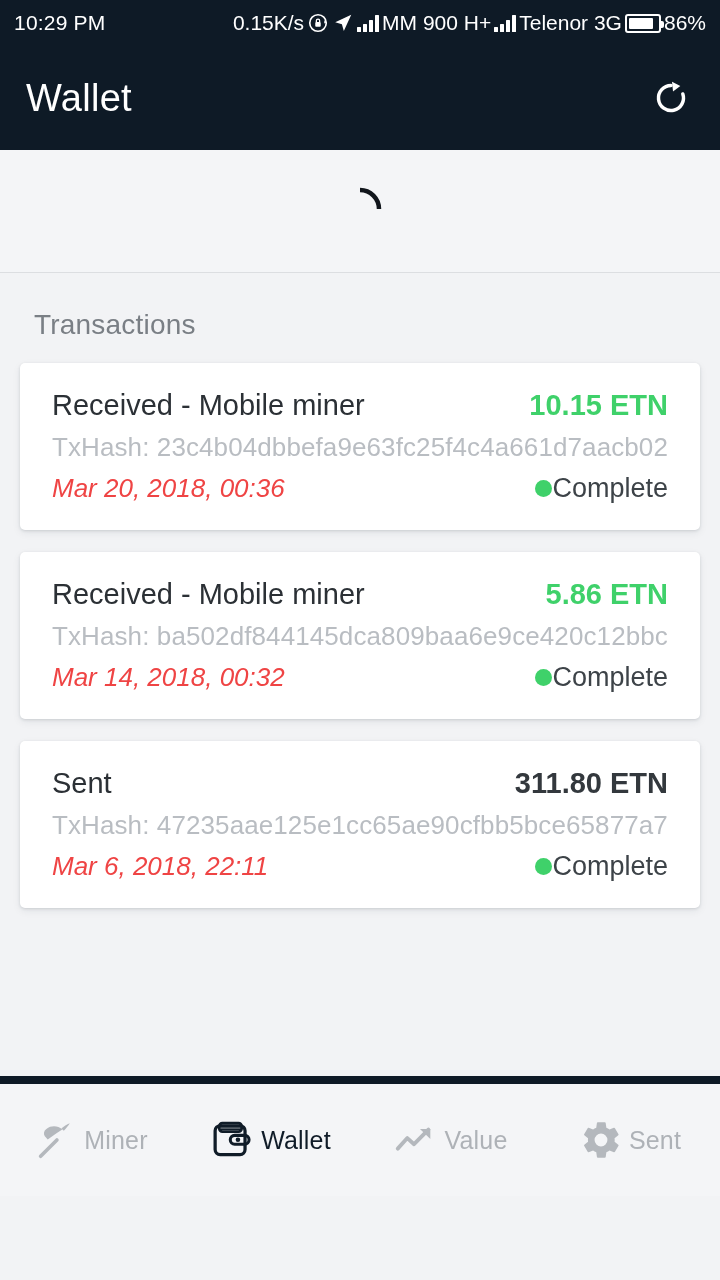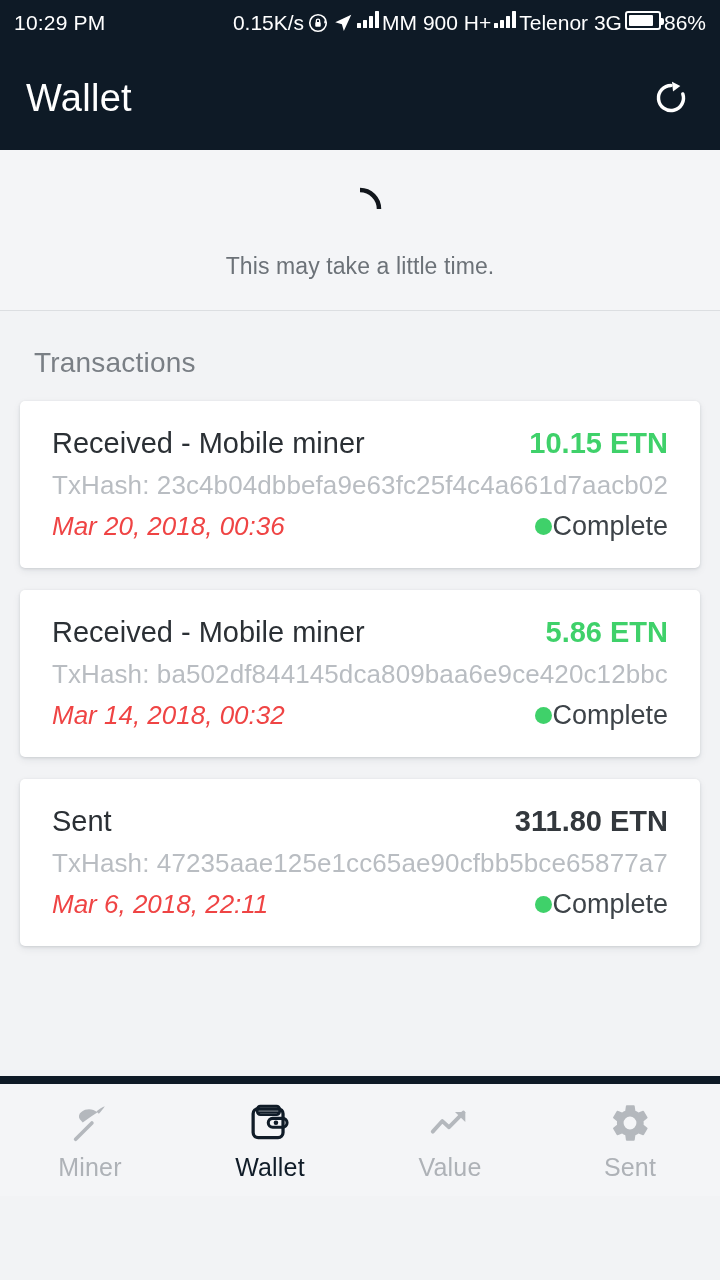--- a/index.html
+++ b/index.html
@@ -11,21 +11,21 @@
   }
   .phone { width:720px; height:1196px; display:flex; flex-direction:column; position:relative; }
 
   
   .statusbar {
     height:46px; background:#0e1a26; color:#ffffff;
     display:flex; align-items:center; padding:0 14px;
     font-size:21px; flex:0 0 46px;
   }
   .sb-clock { letter-spacing:.2px; }
-  .sb-right { margin-left:auto; display:flex; gap:3px; }
+  .sb-right { margin-left:auto; display:flex; align-items:center; gap:3px; }
   .sb-item { display:flex; align-items:center; }
   .sb-text { font-size:21px; white-space:nowrap; }
   .bars { display:flex; align-items:flex-end; gap:2px; height:17px; }
   .bars i { width:4px; background:#fff; display:block; border-radius:.5px; }
   .bars i:nth-child(1){ height:5px; }
   .bars i:nth-child(2){ height:8px; }
   .bars i:nth-child(3){ height:12px; }
   .bars i:nth-child(4){ height:17px; }
   .battery {
     width:36px; height:19px; border:2px solid #fff; border-radius:3px;
@@ -89,21 +89,21 @@
   .tx-status { margin-left:auto; display:flex; align-items:center; }
   .dot { width:17px; height:17px; border-radius:50%; background:#3fd16a; display:block; }
   .tx-status-label { font-size:27px; color:#3d4348; }
 
   
   .nav-sep { height:8px; background:#0e1a26; flex:0 0 8px; }
   .bottomnav {
     height:112px; background:#f4f5f7; display:flex; flex:0 0 112px;
   }
   .nav-item {
-    flex:1; display:flex; flex-direction:column;
+    flex:1; display:flex; flex-direction:row;
     align-items:center; justify-content:center; gap:6px; cursor:pointer;
   }
   .nav-icon { height:48px; display:flex; align-items:center; justify-content:center; }
   .nav-label { font-size:25px; color:#aeb2b7; letter-spacing:.2px; }
   .nav-item.active .nav-label { color:#101c28; }
 </style>
 </head>
 <body>
 
 <div class="phone">
@@ -157,21 +157,20 @@
   </div>
 
   <div class="loading">
     <div class="spinner-wrap">
       <span class="spinner">
         <svg width="46" height="46" viewBox="0 0 46 46">
           <path d="M23 4a19 19 0 0 1 19 19" fill="none" stroke="#11161c" stroke-width="4.5" stroke-linecap="butt"></path>
         </svg>
       </span>
     </div>
-    <div class="load-sub">This may take a little time.</div>
   </div>
 
   <div class="tx-area">
     <div class="tx-heading">Transactions</div>
     <div class="tx-list">
 
       <div class="tx-card">
         <div class="tx-row1">
           <span class="tx-title">Received - Mobile miner</span>
           <span class="tx-amount credit">10.15 ETN</span>

